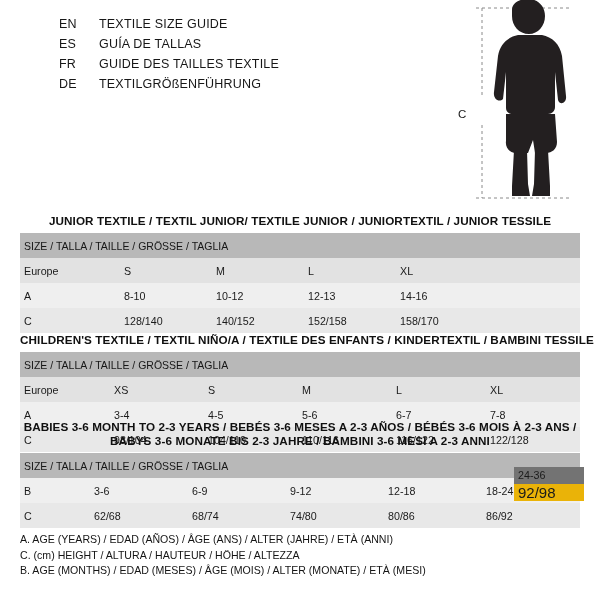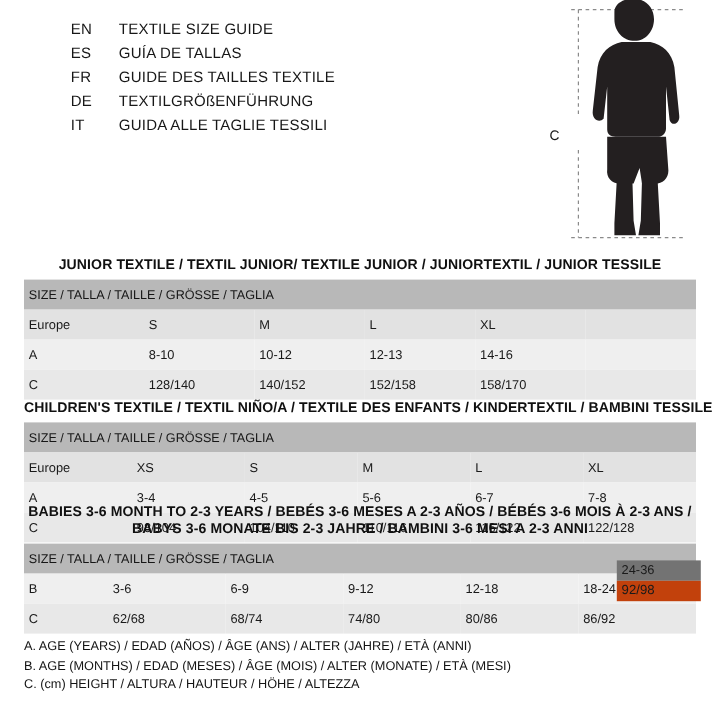--- a/index.html
+++ b/index.html
@@ -151,24 +151,20 @@
       <span class="langtext">GUÍA DE TALLAS</span>
     </div>
     <div class="langrow">
       <span class="langcode">FR</span>
       <span class="langtext">GUIDE DES TAILLES TEXTILE</span>
     </div>
     <div class="langrow">
       <span class="langcode">DE</span>
       <span class="langtext">TEXTILGRÖßENFÜHRUNG</span>
     </div>
-    <div class="langrow">
-      <span class="langcode">IT</span>
-      <span class="langtext">GUIDA ALLE TAGLIE TESSILI</span>
-    </div>
   </div>
 
   <div class="figure-area">
     <svg width="160" height="205" viewBox="0 0 160 205" xmlns="http://www.w3.org/2000/svg">
 
       <line x1="36" y1="8" x2="132" y2="8" stroke="#8a8a8a" stroke-width="1" stroke-dasharray="3,3"></line>
       <line x1="36" y1="198" x2="132" y2="198" stroke="#8a8a8a" stroke-width="1" stroke-dasharray="3,3"></line>
       <line x1="42" y1="8" x2="42" y2="95" stroke="#8a8a8a" stroke-width="1" stroke-dasharray="3,3"></line>
       <line x1="42" y1="125" x2="42" y2="198" stroke="#8a8a8a" stroke-width="1" stroke-dasharray="3,3"></line>
 
@@ -303,23 +299,23 @@
           <td>68/74</td>
           <td>74/80</td>
           <td>80/86</td>
           <td>86/92</td>
         </tr>
       </tbody>
     </table>
 
     <div style="position:absolute; left:494px; top:47px; width:70px;">
       <div style="height:17px; line-height:17px; font-size:10.7px; background:#737373; padding-left:4px;">24-36</div>
-      <div style="height:17px; line-height:17px; font-size:11px; background:#c2410c; padding-left:4px;">92/98</div>
+      <div style="height:17px; line-height:17px; font-size:15px; background:#eab308; padding-left:4px;">92/98</div>
     </div>
   </div>
 
   <div class="footnotes">
     <div class="footnote">A. AGE (YEARS) / EDAD (AÑOS) / ÂGE (ANS) / ALTER (JAHRE) / ETÀ (ANNI)</div>
+    <div class="footnote">C. (cm) HEIGHT / ALTURA / HAUTEUR / HÖHE / ALTEZZA</div>
     <div class="footnote">B. AGE (MONTHS) / EDAD (MESES) / ÂGE (MOIS) / ALTER (MONATE) / ETÀ (MESI)</div>
-    <div class="footnote">C. (cm) HEIGHT / ALTURA / HAUTEUR / HÖHE / ALTEZZA</div>
   </div>
 
 </div>
 
 </body></html>

